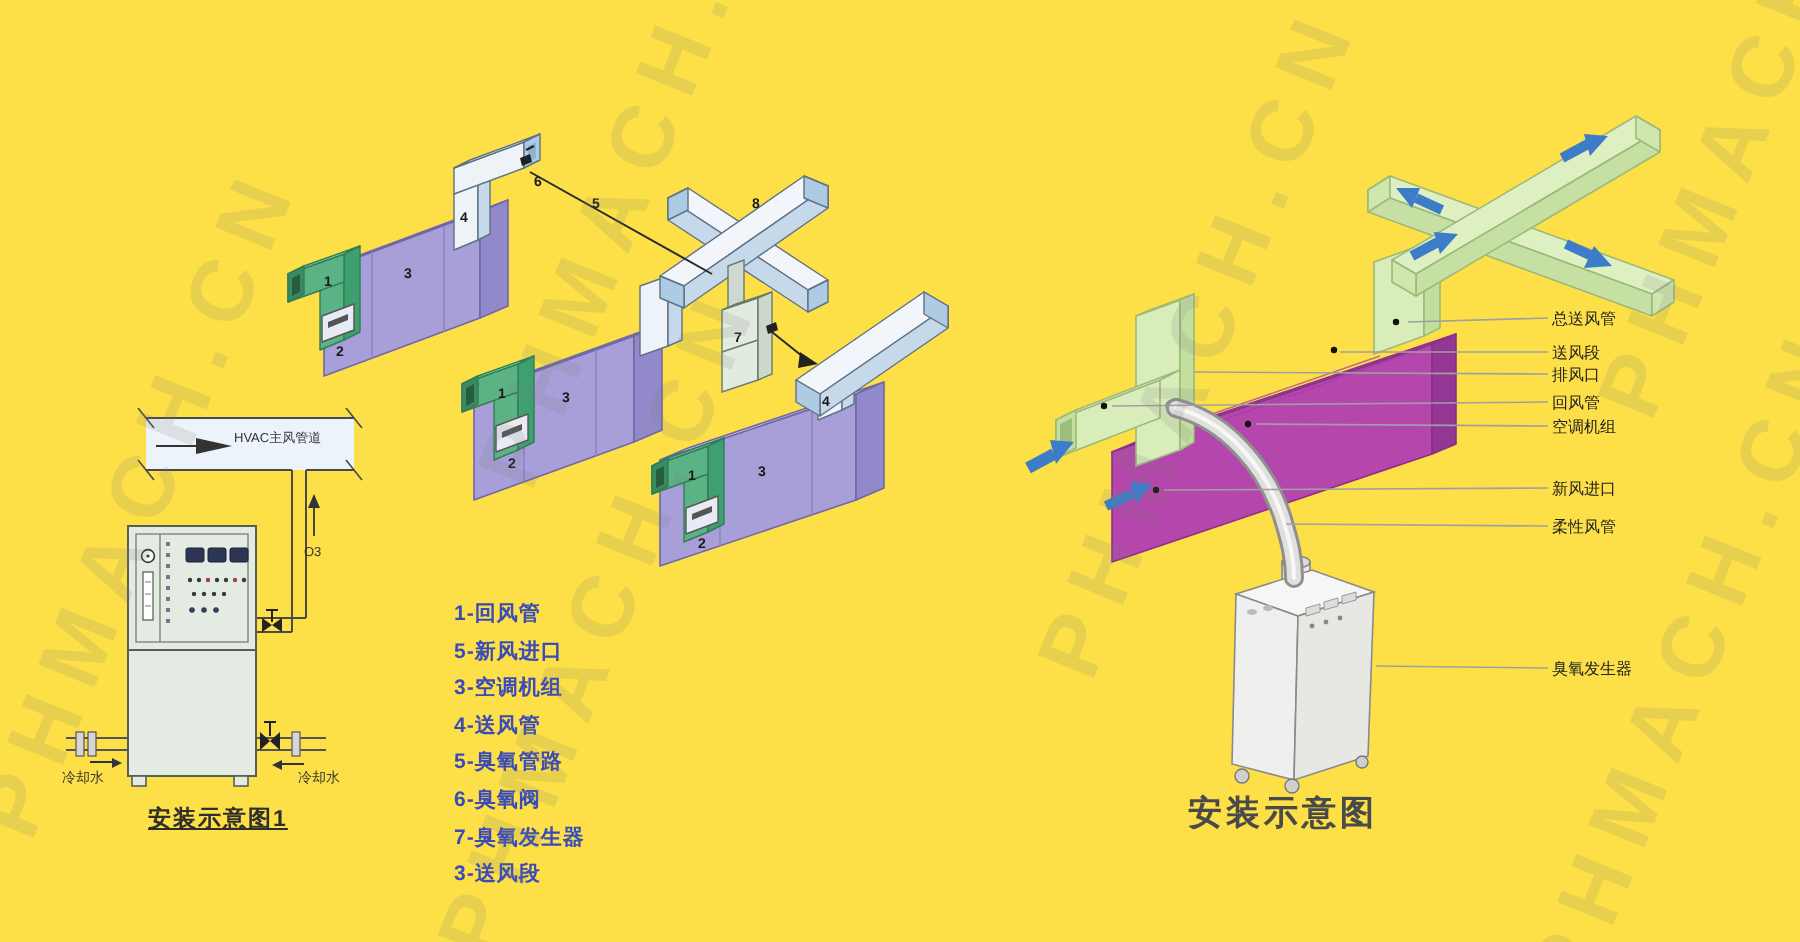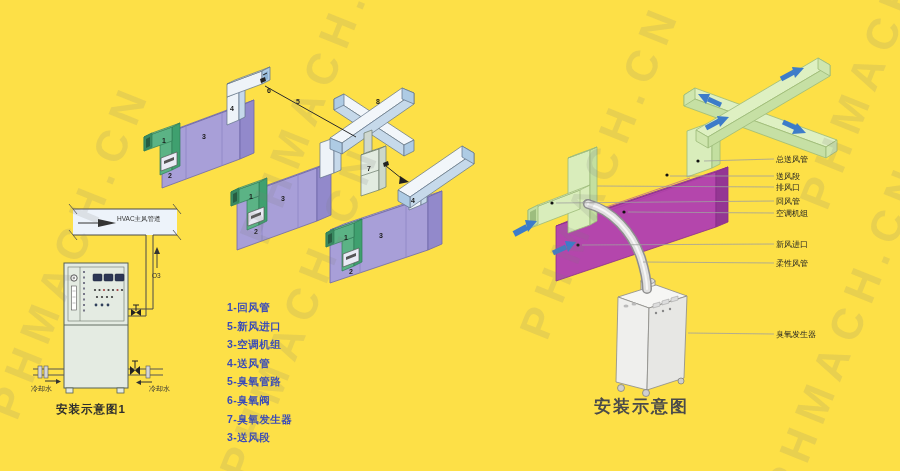--- a/index.html
+++ b/index.html
@@ -6,22 +6,22 @@
   .stage{position:relative;width:900px;height:471px;background:#fde047;overflow:hidden;
          font-family:"Liberation Sans",sans-serif;}
   .abs{position:absolute;}
   svg{position:absolute;top:0;}
   .wm{position:absolute;z-index:4;pointer-events:none;white-space:nowrap;
       font:bold 44px "Liberation Sans",sans-serif;letter-spacing:10px;
       color:rgba(125,125,125,0.16);transform:translate(-50%,-50%) rotate(-68deg);}
   .legend{position:absolute;left:227px;top:280px;z-index:2;
           font:bold 10.5px "Liberation Sans",sans-serif;color:#3b4cb8;
           line-height:18.6px;letter-spacing:0.5px;margin-top:18px;}
-  .cap1{position:absolute;left:56px;top:402px;width:106px;z-index:2;
-        font:bold 11.5px "Liberation Sans",sans-serif;color:#2e2e2e;letter-spacing:1px;}
+  .cap1{position:absolute;left:56px;top:402px;width:106px;z-index:2;text-align:center;
+        font:bold 11.5px "Liberation Sans",sans-serif;color:#2e2e2e;letter-spacing:1px;text-decoration:underline;}
   .cap2{position:absolute;left:594px;top:395px;width:122px;z-index:2;
         font:bold 17px "Liberation Serif",serif;color:#4a4a4a;letter-spacing:2px;}
   .num{font:bold 7px "Liberation Sans",sans-serif;fill:#1a1a1a;}
   .tiny{font:6.5px "Liberation Sans",sans-serif;fill:#333;}
   .cw{font:7px "Liberation Sans",sans-serif;fill:#333;}
   .rlabel{font:8px "Liberation Sans",sans-serif;fill:#222;}
 </style>
 </head>
 <body>
 

